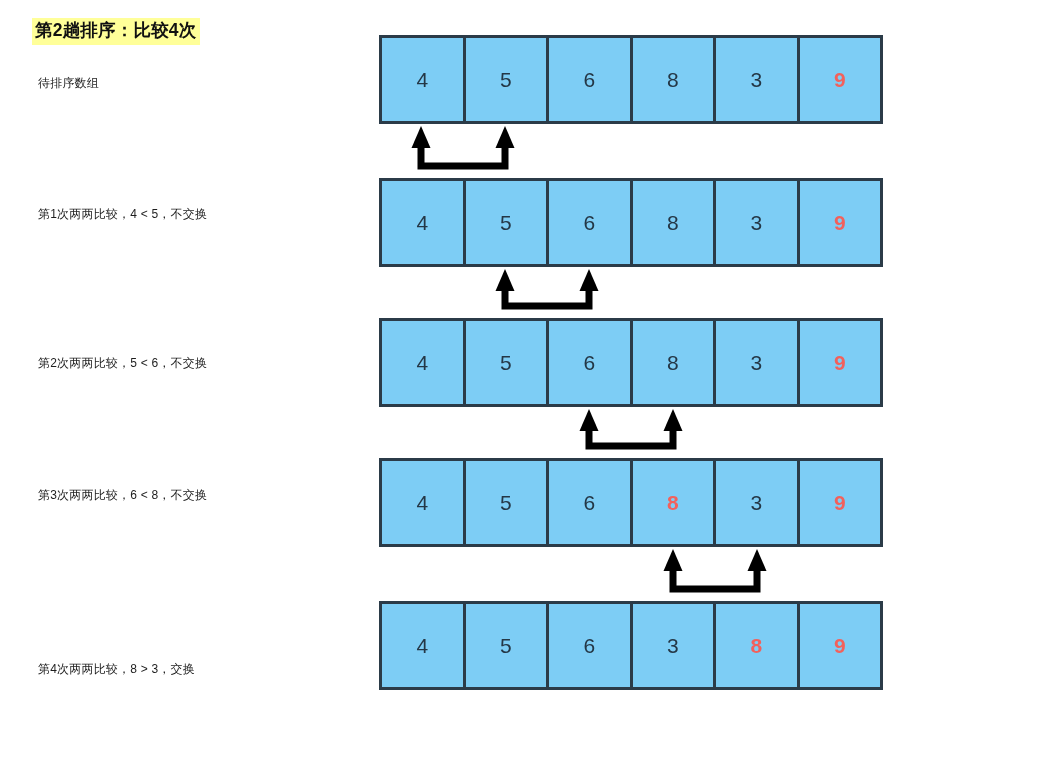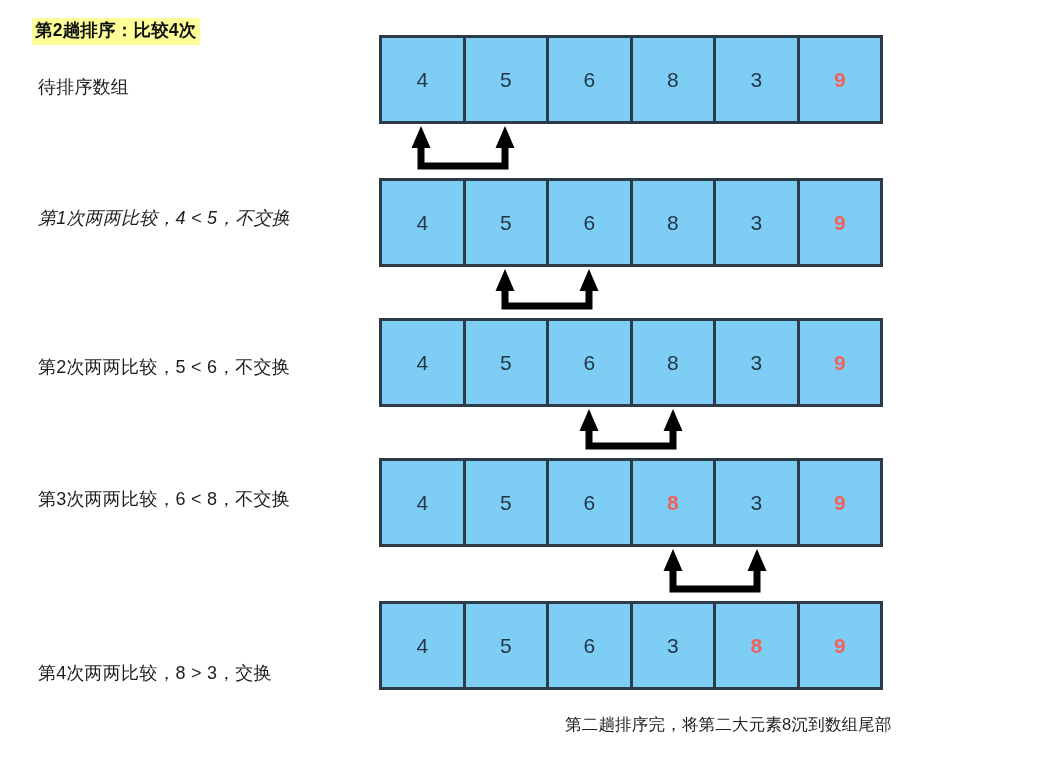--- a/index.html
+++ b/index.html
@@ -35,21 +35,21 @@
     padding: 2px 4px 3px 3px;
     line-height: 1.25;
     white-space: nowrap;
     color: #111111;
   }
 
   
   .caption {
     position: absolute;
     left: 38px;
-    font-size: 18px;
+    font-size: 12px;
     color: #1d1d1d;
     white-space: nowrap;
     line-height: 1.3;
     letter-spacing: 0.2px;
   }
 
   
   .array-row {
     position: absolute;
     left: 379px;
@@ -106,21 +106,21 @@
 </style>
 </head>
 <body>
 
 <div id="stage">
 
   <div class="title">第2趟排序：比较4次</div>
 
   <div id="captions">
       <div class="caption" style="top: 76px;">待排序数组</div>
-      <div class="caption" style="top: 207px; font-style: italic;">第1次两两比较，4 &lt; 5，不交换</div>
+      <div class="caption" style="top: 207px;">第1次两两比较，4 &lt; 5，不交换</div>
       <div class="caption" style="top: 356px;">第2次两两比较，5 &lt; 6，不交换</div>
       <div class="caption" style="top: 488px; text-align: center;">第3次两两比较，6 &lt; 8，不交换</div>
       <div class="caption" style="top: 662px;">第4次两两比较，8 &gt; 3，交换</div>
     </div>
   <div id="rows">
       <div class="array-row" style="top: 35px;">
         <div class="cell">4</div>
         <div class="cell">5</div>
         <div class="cell">6</div>
         <div class="cell">8</div>
@@ -184,15 +184,14 @@
       </div>
       <div class="arrow-group" style="left: 647px; top: 547px; width: 136px; height: 54px;">
         <svg viewBox="0 0 136 54" preserveAspectRatio="none">
           <path d="M 26 24 L 26 42 L 110 42 L 110 24" fill="none" stroke="#000000" stroke-width="7" stroke-linecap="butt" stroke-linejoin="miter"></path>
           <polygon points="26,2 16.5,24 35.5,24" fill="#000000"></polygon>
           <polygon points="110,2 100.5,24 119.5,24" fill="#000000"></polygon>
         </svg>
       </div>
     </div>
 
-  <div class="footer-note">第二趟排序完，将第二大元素8沉到数组尾部</div>
 
 </div>
 
 </body></html>

